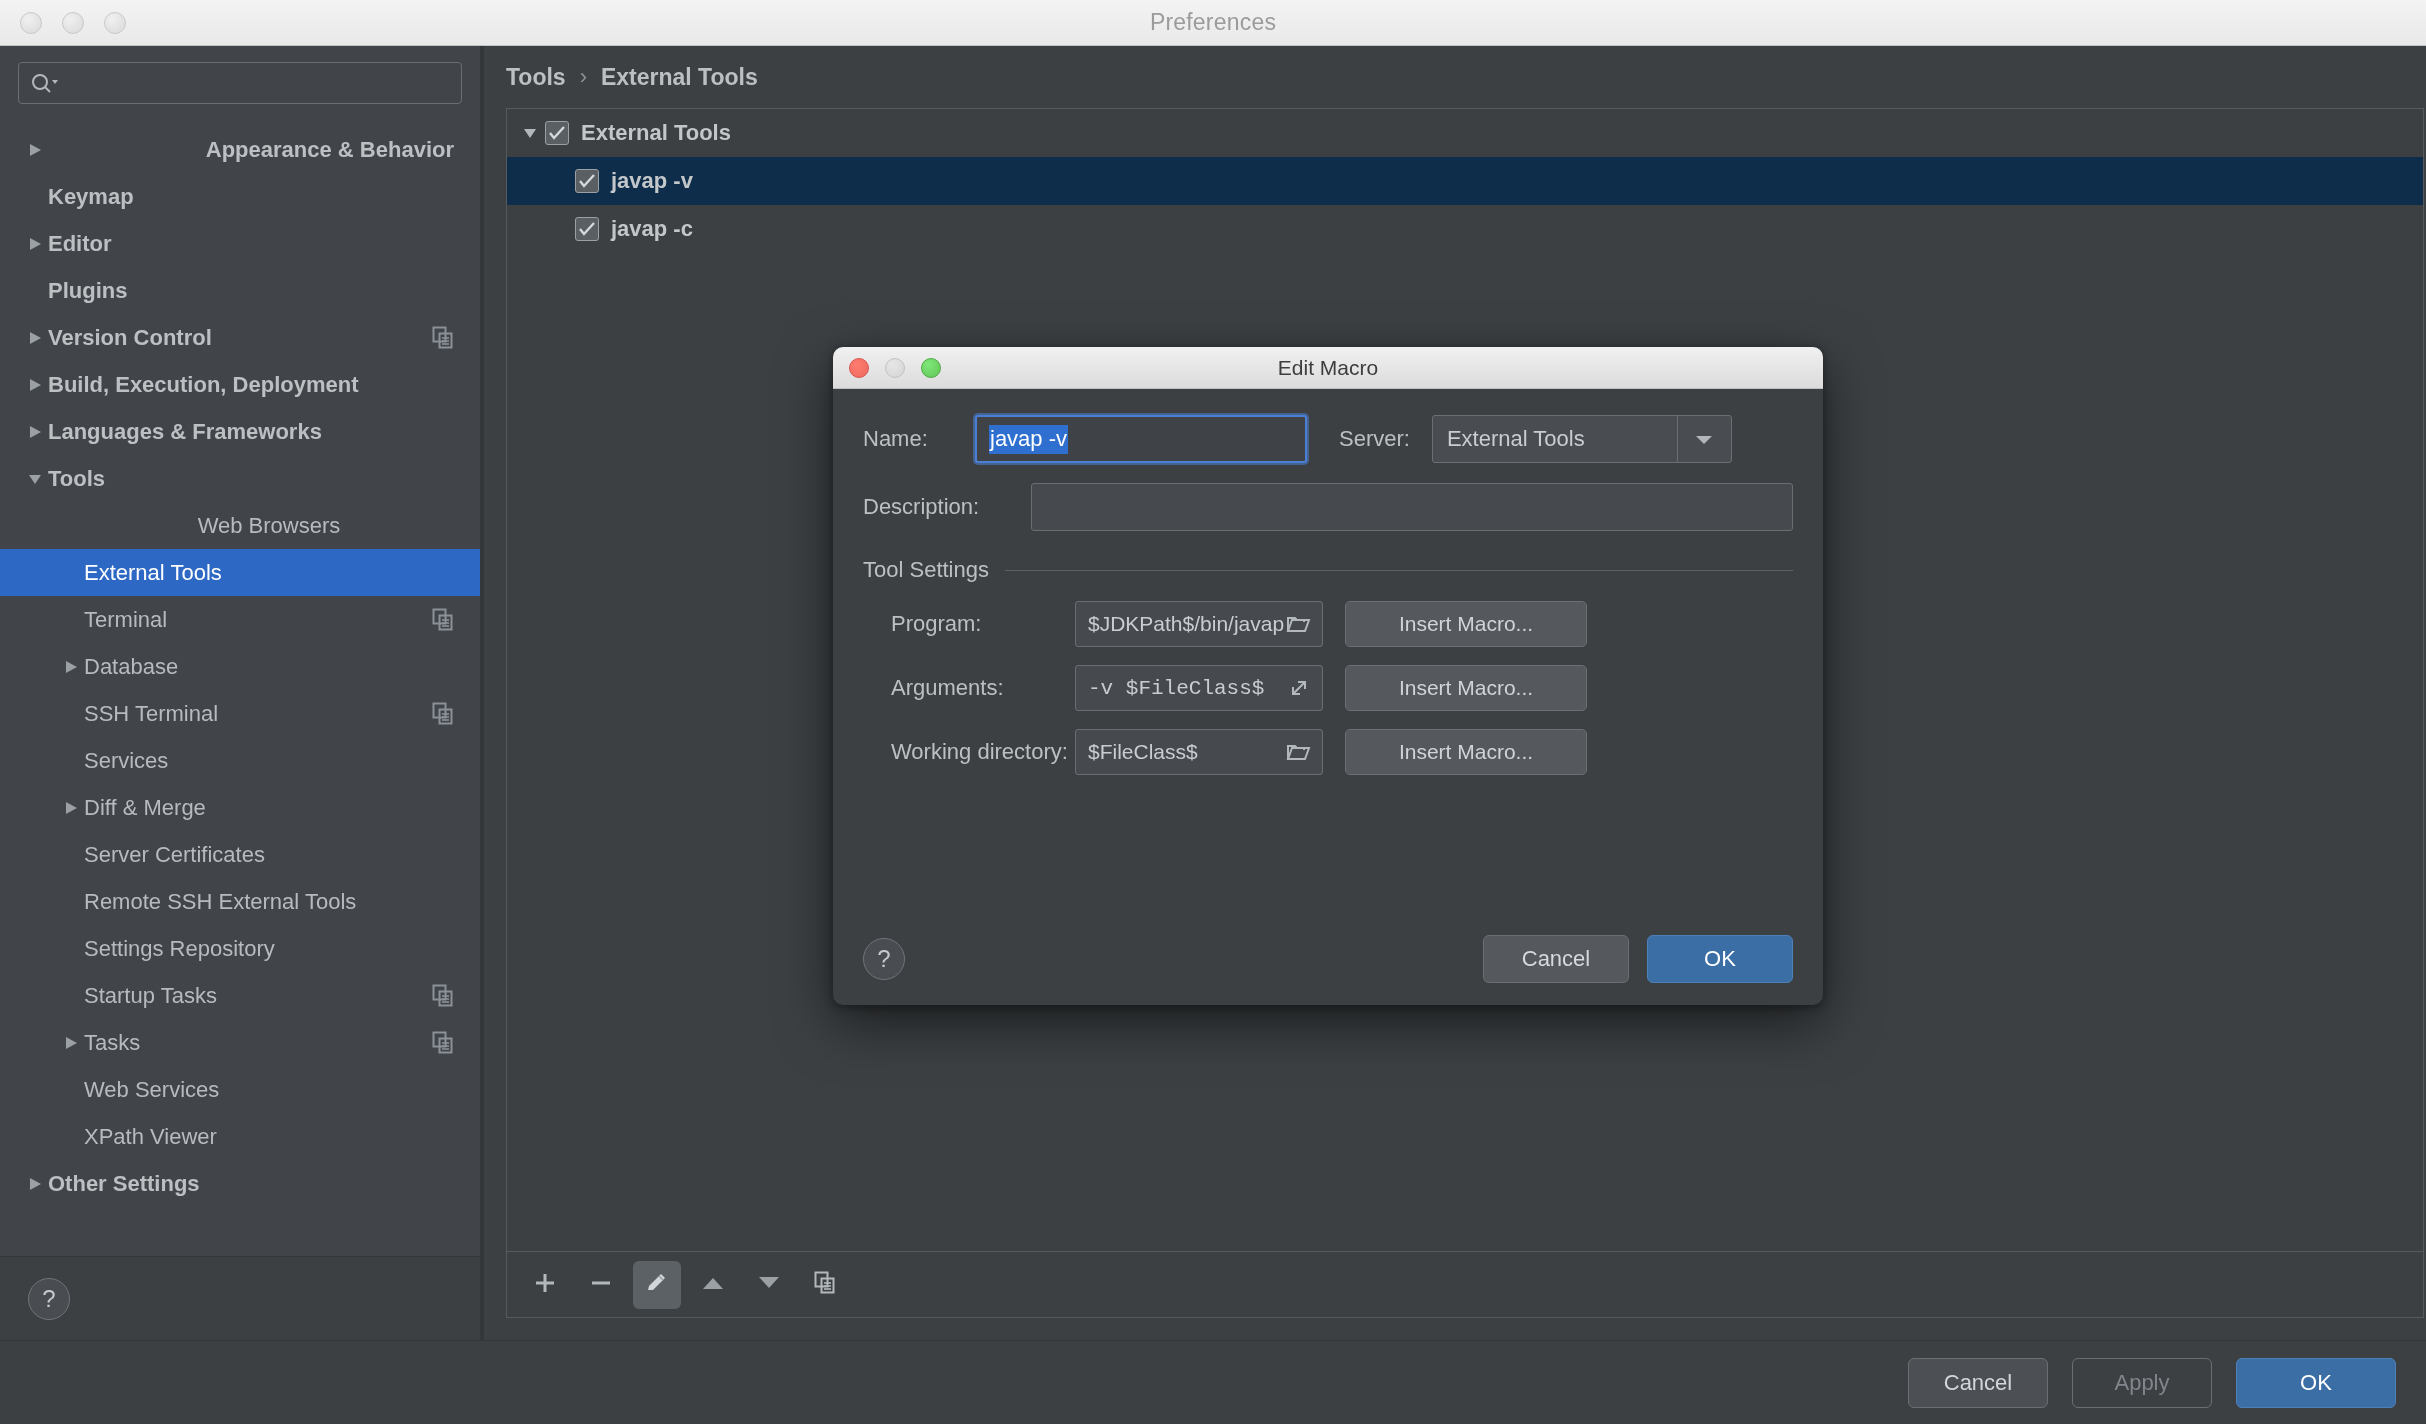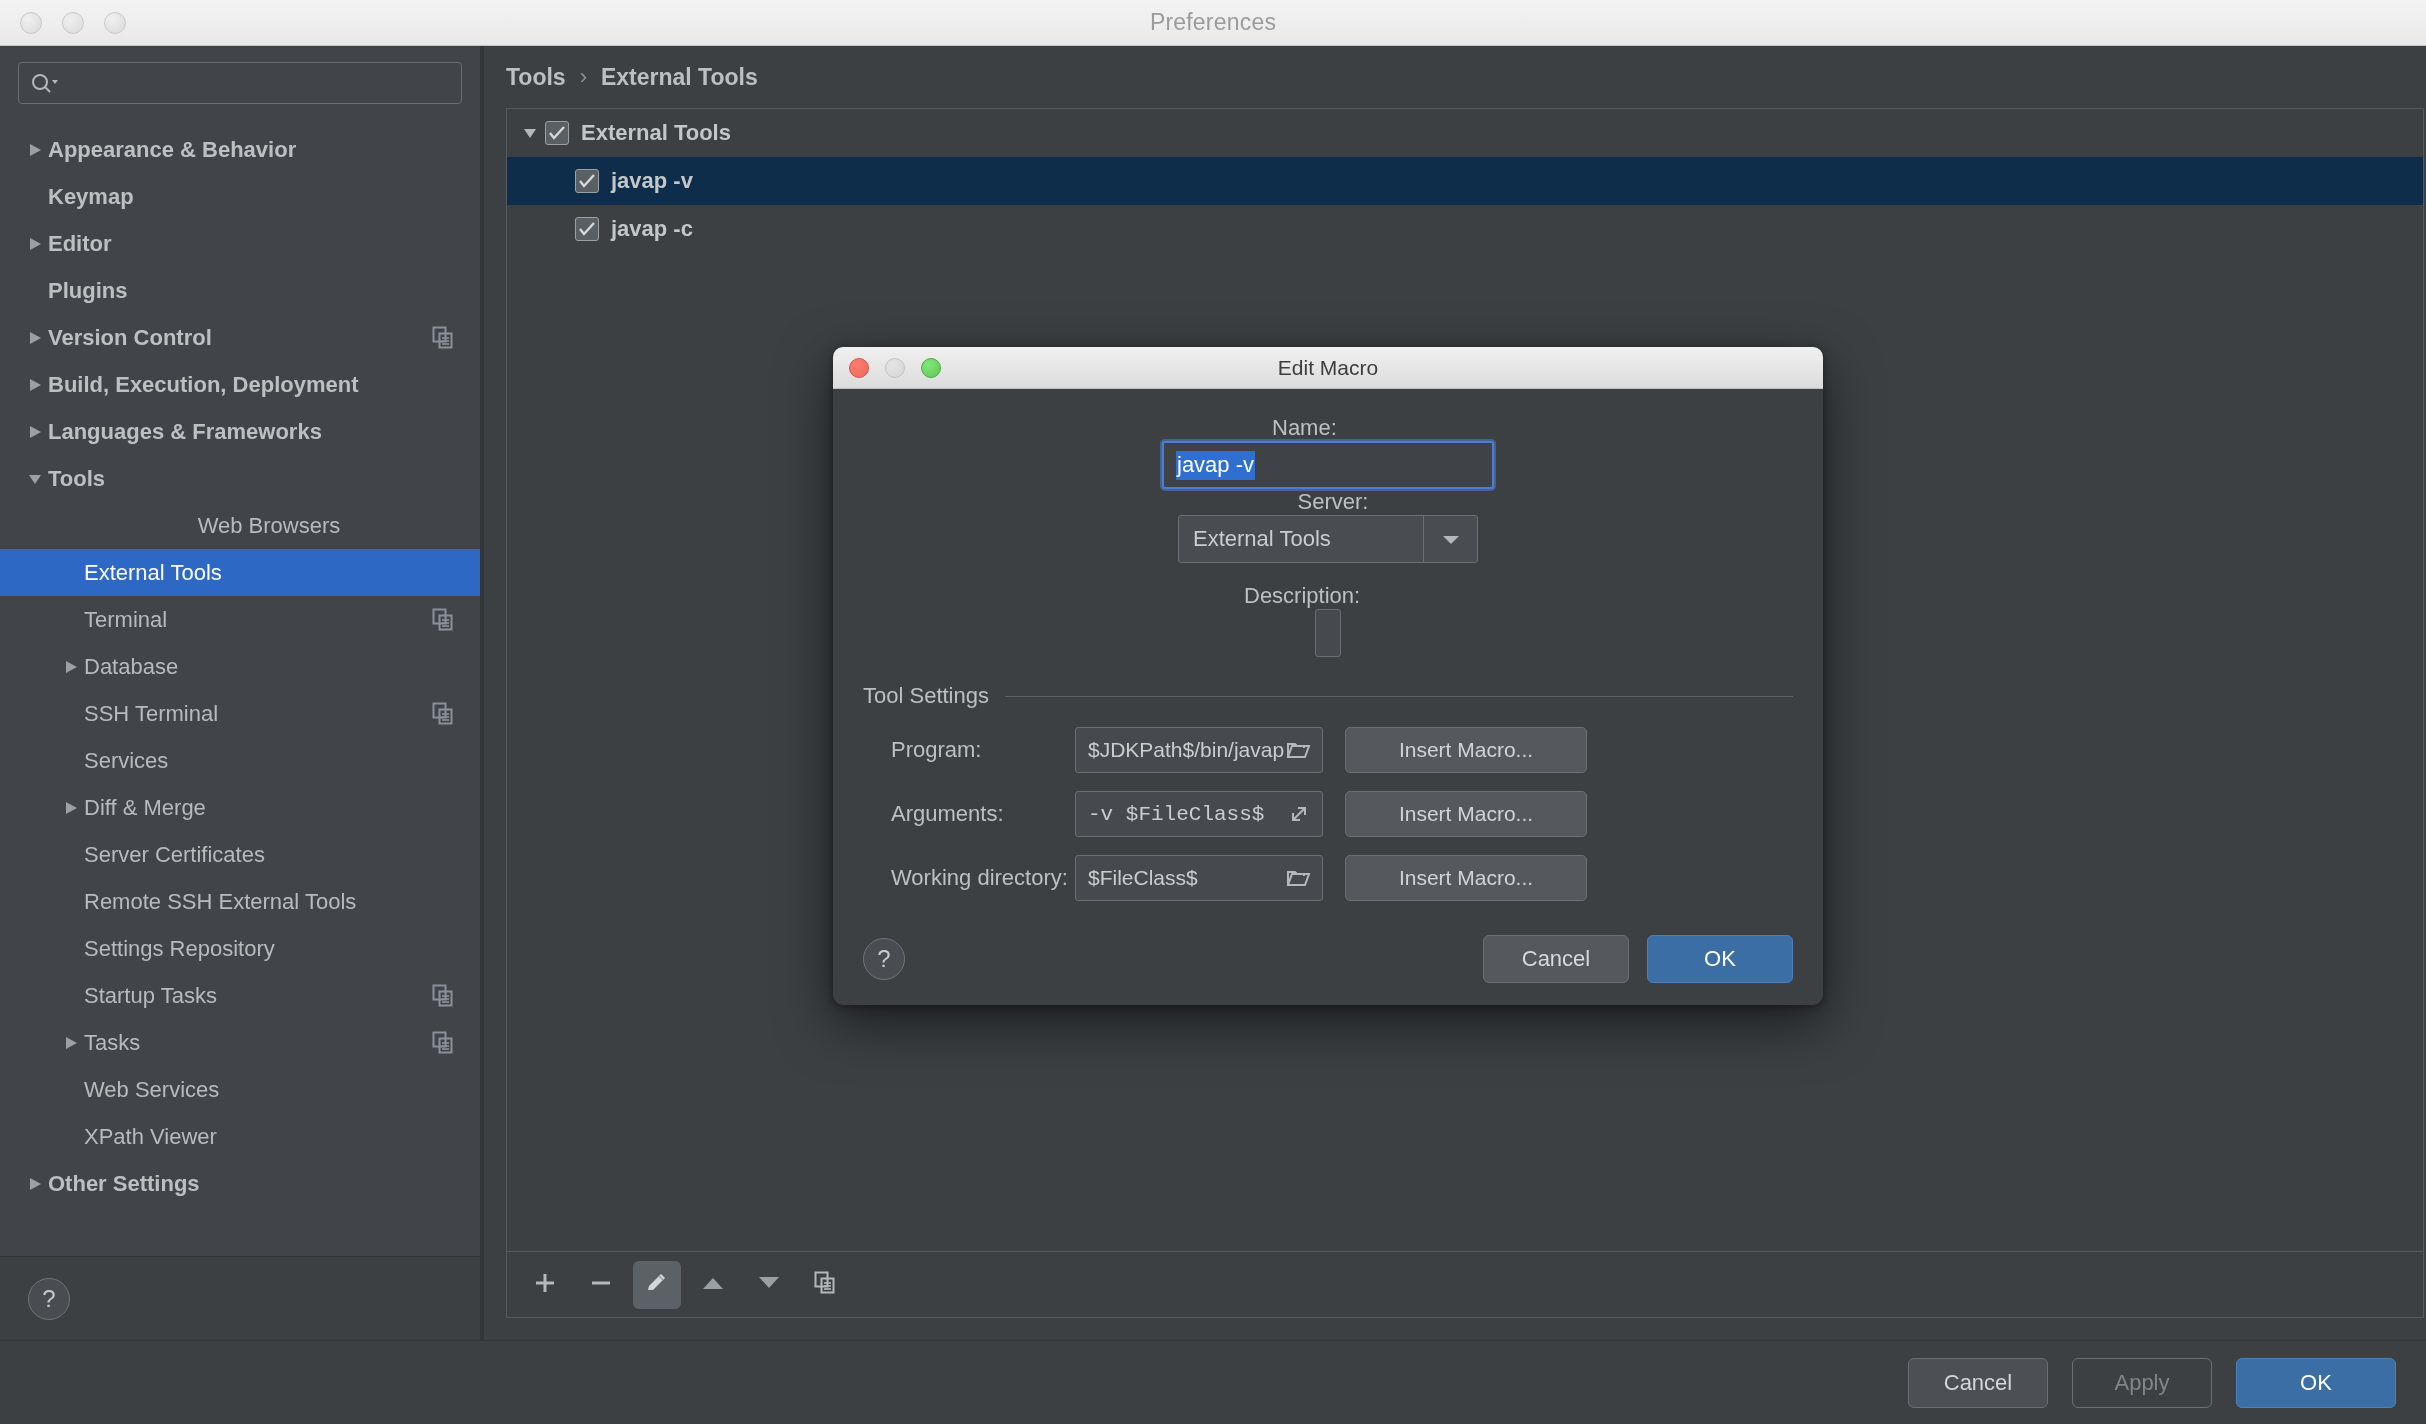--- a/index.html
+++ b/index.html
@@ -167,21 +167,21 @@
   .dlg-tl { width: 20px; height: 20px; border-radius: 50%; }
   .dlg-tl.red { background: radial-gradient(circle at 35% 30%, #ff7b70, #ec6a5e); border:1px solid #d9534a; }
   .dlg-tl.gray { background: radial-gradient(circle at 35% 30%, #e6e6e6, #d4d4d4); border:1px solid #c2c2c2; }
   .dlg-tl.green { background: radial-gradient(circle at 35% 30%, #7ee87a, #61c554); border:1px solid #4fa945; }
   .dlg-title {
     position: absolute; left: 0; right: 0; text-align: center;
     font-size: 21px; color: #3d3d3d;
   }
   .dlg-body { flex: 1 1 auto; padding: 26px 30px 0 30px; position: relative; }
 
-  .frow { display: flex; align-items: center; margin-bottom: 20px; flex-direction: column; }
+  .frow { display: flex; align-items: center; margin-bottom: 20px; }
   .flabel { font-size: 22px; color: #bcc0c3; }
   .flabel.name { width: 112px; }
   .flabel.desc { width: 112px; }
 
   .input {
     height: 48px; background: #464a4e; border: 1px solid #6a6f73;
     border-radius: 3px; display: flex; align-items: center;
     padding: 0 12px; font-size: 22px; color: #c9cdd0;
   }
   .input.focused {
@@ -274,21 +274,21 @@
               <circle cx="11" cy="11" r="7" fill="none" stroke="#b3b8bc" stroke-width="2"></circle>
               <line x1="16" y1="16" x2="21" y2="21" stroke="#b3b8bc" stroke-width="2"></line>
               <polygon points="23,9 29,9 26,13" fill="#b3b8bc"></polygon>
             </svg>
           </span>
           <input class="search-input" type="text" placeholder="" style="">
         </div>
       </div>
 
       <div class="tree" id="sidebar-tree">
-          <div class="t-row bold" style="padding-left: 22px;">
+          <div class="t-row bold" style="padding-left: 22px; justify-content: space-between;">
             <span class="t-arrow">
               <svg width="16" height="18" viewBox="0 0 16 18">
                 <polygon points="3,3 14,9 3,15" fill="#9aa0a4"></polygon>
               </svg>
             </span>
             <span class="t-label">Appearance &amp; Behavior</span>
           </div>
           <div class="t-row bold" style="padding-left: 22px;">
             <span class="t-arrow"></span>
             <span class="t-label">Keymap</span>

